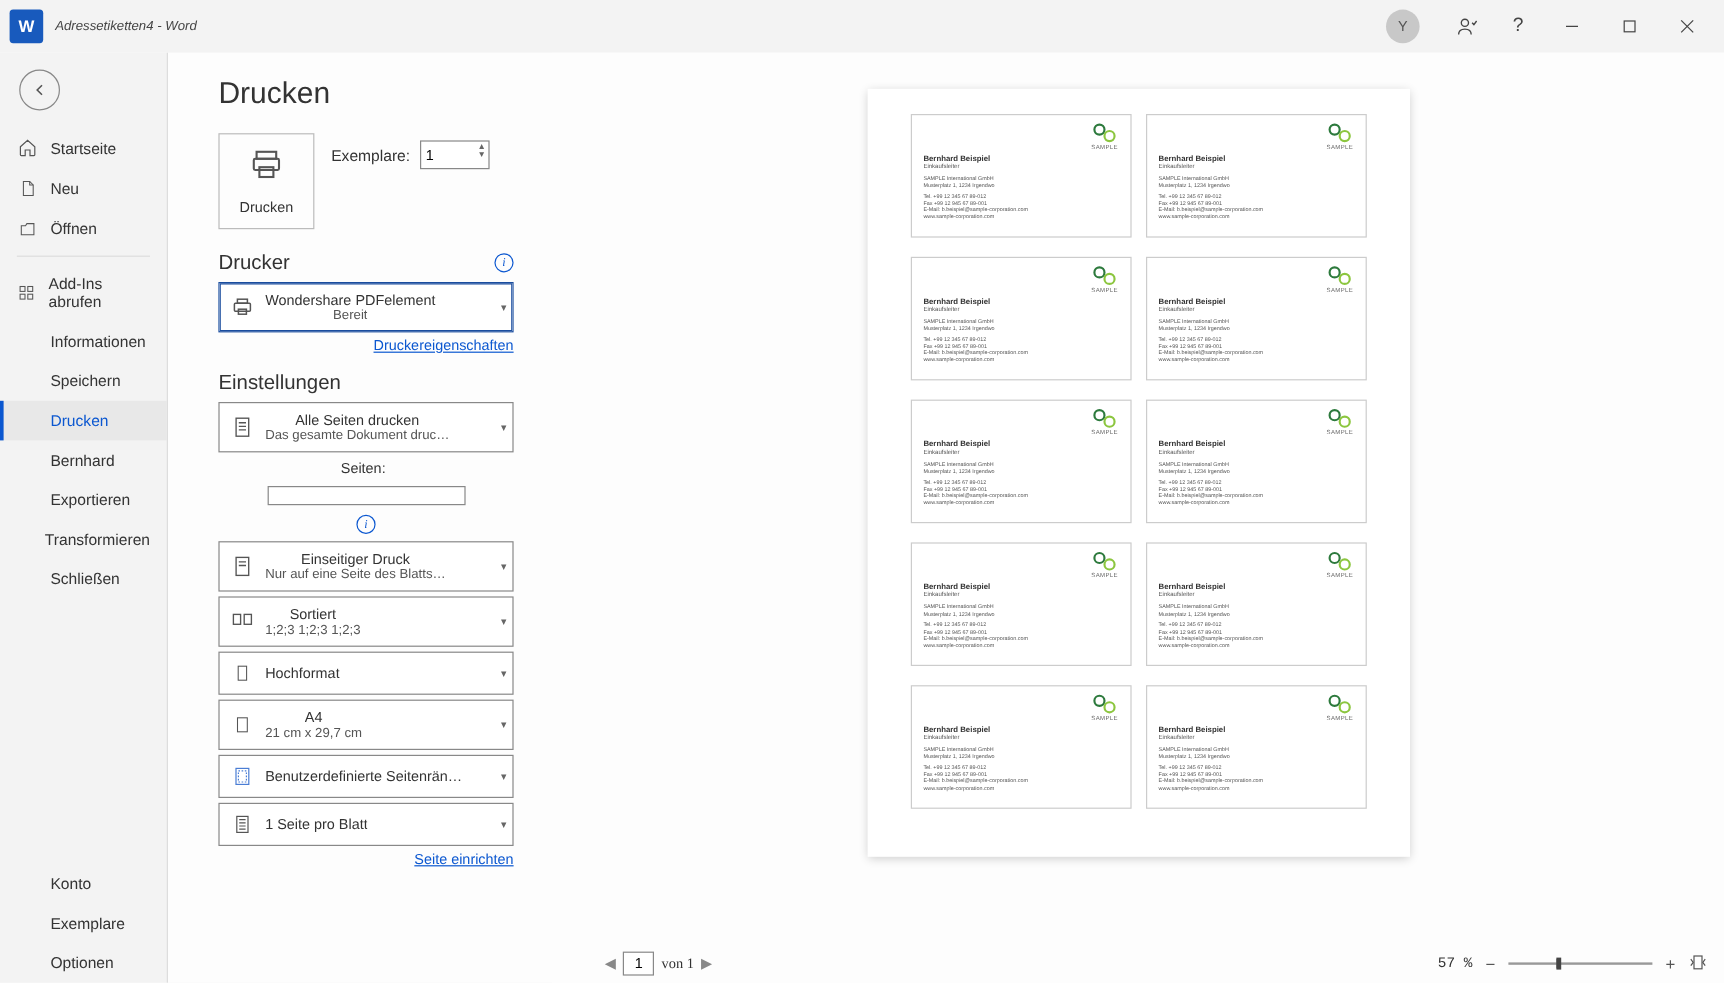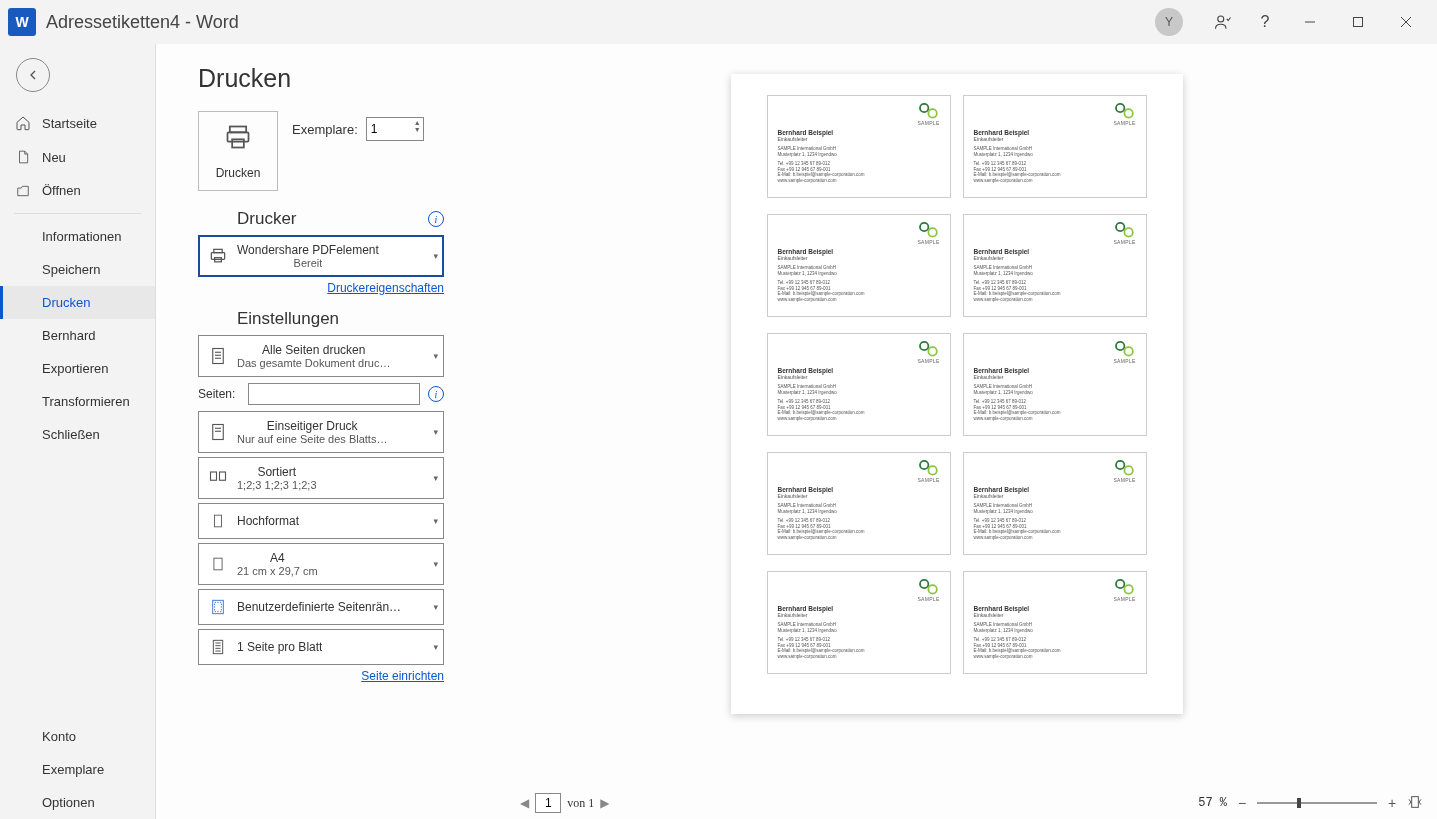--- a/index.html
+++ b/index.html
@@ -1,31 +1,31 @@
 <!DOCTYPE html>
 <html><head>
 <meta charset="utf-8">
 <style>
 * { margin: 0; padding: 0; box-sizing: border-box; font-family: "Segoe UI", sans-serif; }
 body { background: #ffffff; width: 1437px; height: 819px; overflow: hidden; }
 
 
 .title-bar { height: 44px; background: #f3f3f3; display: flex; align-items: center; padding: 0 8px; }
 .title-bar .word-icon { width: 28px; height: 28px; background: #185abd; border-radius: 3px; display: flex; align-items: center; justify-content: center; color: #fff; font-weight: bold; font-size: 14px; margin-right: 10px; }
-.title-bar .title { font-size: 18px; color: #444; }
+.title-bar .title { font-size: 11px; color: #444; font-style: italic; }
 .title-bar .right-controls { margin-left: auto; display: flex; align-items: center; gap: 2px; }
 .title-bar .user-circle { width: 28px; height: 28px; border-radius: 50%; background: #c8c8c8; color: #555; display: flex; align-items: center; justify-content: center; font-size: 12px; margin-right: 18px; }
 .title-bar .sys-btn { width: 46px; height: 34px; display: flex; align-items: center; justify-content: center; font-size: 16px; color: #444; }
 .title-bar .help-btn { width: 40px; height: 34px; display:flex; align-items:center; justify-content:center; color:#444; font-size:16px;}
 
 
 .main { display: flex; height: 775px; background: #f3f3f3; }
 
 
-.left-nav { width: 156px; background: #f3f3f3; border-right: 1px solid #ddd; padding-top: 6px; display:flex; flex-direction:column;}
+.left-nav { width: 140px; background: #f3f3f3; border-right: 1px solid #ddd; padding-top: 6px; display:flex; flex-direction:column;}
 .left-nav .back-btn { width: 34px; height: 34px; border: 1px solid #888; border-radius: 50%; display: flex; align-items: center; justify-content: center; margin: 8px 0 14px 16px; color:#444;}
 .left-nav .nav-item { display: flex; align-items: center; padding: 9px 14px; font-size: 13px; color: #333; gap: 10px; cursor: pointer; }
 .left-nav .nav-item.selected { background: #e8e8e8; border-left: 3px solid #0b57d0; padding-left:11px; color:#0b57d0;}
 .left-nav .nav-item .icon { width: 18px; display:flex; justify-content:center; color:#444;}
 .left-nav .divider { height: 1px; background: #ddd; margin: 6px 14px; }
 .left-nav .nav-spacer { flex:1; }
 
 
 .center { flex: 1; background: #fdfdfd; display: flex; }
 .print-panel { width: 320px; padding: 20px 32px 10px 42px; }
@@ -35,36 +35,36 @@
 .print-btn { width: 80px; height: 80px; border: 1px solid #bbb; background: #fdfdfd; display:flex; flex-direction:column; align-items:center; justify-content:center; gap:8px; cursor:pointer;}
 .print-btn .printer-icon { font-size: 28px; color:#444;}
 .print-btn span { font-size: 12px; color:#333;}
 
 .copies { display:flex; align-items:center; gap:8px; margin-top:6px;text-align:center;}
 .copies-label { font-size:13px; color:#333; }
 .copies-input { width: 58px; height: 24px; border:1px solid #888; display:flex; align-items:center; padding:0 4px; font-size:12px; background:#fff; position:relative;}
 .copies-input .spinner { position:absolute; right:2px; top:1px; display:flex; flex-direction:column; font-size:7px; color:#666; line-height:1;}
 
 .section-header { display:flex; align-items:center; justify-content:space-between; margin-bottom:6px;}
-.section-header h2 { font-size:17px; font-weight:400; color:#333;margin-left:39px; }
+.section-header h2 { font-size:17px; font-weight:400; color:#333; }
 .section-header .info-icon { width:16px; height:16px; border:1px solid #0b57d0; border-radius:50%; display:flex; align-items:center; justify-content:center; font-size:10px; color:#0b57d0; font-style:italic; font-family: Georgia, serif;}
 
 .dropdown { display:flex; align-items:center; border:1px solid #888; background:#fff; margin-bottom:4px; height:42px; padding:4px 20px 4px 6px; position:relative; cursor:pointer;}
 .dropdown.thin { height:36px; }
 .dropdown.highlighted { border-color:#1a4d9e; box-shadow: 0 0 0 1px #1a4d9e inset; }
 .dropdown .dd-icon { width:26px; height:26px; display:flex; align-items:center; justify-content:center; margin-right:6px; font-size:18px; color:#555;}
 .dropdown .dd-text { display:flex; flex-direction:column; overflow:hidden;align-items:center; }
 .dropdown .dd-text .line1 { font-size:12px; color:#333; white-space:nowrap; overflow:hidden; text-overflow:ellipsis;}
 .dropdown .dd-text .line2 { font-size:11px; color:#555; white-space:nowrap; overflow:hidden; text-overflow:ellipsis;}
 .dropdown .caret { position:absolute; right:5px; top:50%; transform:translateY(-50%); font-size:9px; color:#666;}
 
 .link-row { display:flex; justify-content:flex-end; margin-bottom:14px;}
 .link-row a { font-size:12px; color:#0b57d0; text-decoration:underline; cursor:pointer;}
 
-.pages-row { display:flex; align-items:center; gap:8px; margin:6px 0;}
+.pages-row { display:flex; align-items:center; gap:8px; margin:6px 0;flex-direction:column;}
 .pages-row label { font-size:12px; color:#333; width:42px;}
 .pages-input { flex:1; height:22px; border:1px solid #888; background:#fff; padding:0 4px; font-size:12px;}
 .pages-row .info-icon { width:16px; height:16px; border:1px solid #0b57d0; border-radius:50%; display:flex; align-items:center; justify-content:center; font-size:10px; color:#0b57d0; font-style:italic; font-family: Georgia, serif;}
 
 
 .preview-area { flex:1; position:relative; background:#fdfdfd; padding:30px 40px 50px 40px; display:flex; justify-content:center; align-items:flex-start;}
 .page { width:452px; height:640px; background:#fff; box-shadow:0 2px 8px rgba(0,0,0,0.2); padding:21px 36px; display:grid; grid-template-columns: 1fr 1fr; grid-auto-rows: 103px; gap:16px 12px; }
 .card { border:1px solid #ccc; padding:8px 10px; position:relative; background:#fff; display:flex; flex-direction:column; justify-content:flex-start;}
 .card .logo { position:absolute; top:6px; right:8px; width:26px; height:28px; display:flex; flex-direction:column; align-items:center;}
 .card .logo svg { width:24px; height:18px;}
@@ -150,20 +150,31 @@
     <div class="nav-item">
       <span class="icon">
           <svg width="16" height="14" viewBox="0 0 24 24" fill="none" stroke="#555" stroke-width="1.5">
             <path d="M3 7h6l2-3h10v16H3V7z"></path>
           </svg>
         </span>
       <span>Öffnen</span>
     </div>
     <div class="divider"></div>
     <div class="nav-item">
+      <span class="icon">
+          <svg width="14" height="14" viewBox="0 0 24 24" fill="none" stroke="#555" stroke-width="1.5">
+            <rect x="3" y="3" width="7" height="7"></rect>
+            <rect x="14" y="3" width="7" height="7"></rect>
+            <rect x="3" y="14" width="7" height="7"></rect>
+            <rect x="14" y="14" width="7" height="7"></rect>
+          </svg>
+        </span>
+      <span>Add-Ins abrufen</span>
+    </div>
+    <div class="nav-item">
         <span class="icon"></span>
         <span>Informationen</span>
       </div>
     <div class="nav-item">
         <span class="icon"></span>
         <span>Speichern</span>
       </div>
     <div class="nav-item selected">
         <span class="icon"></span>
         <span>Drucken</span>

